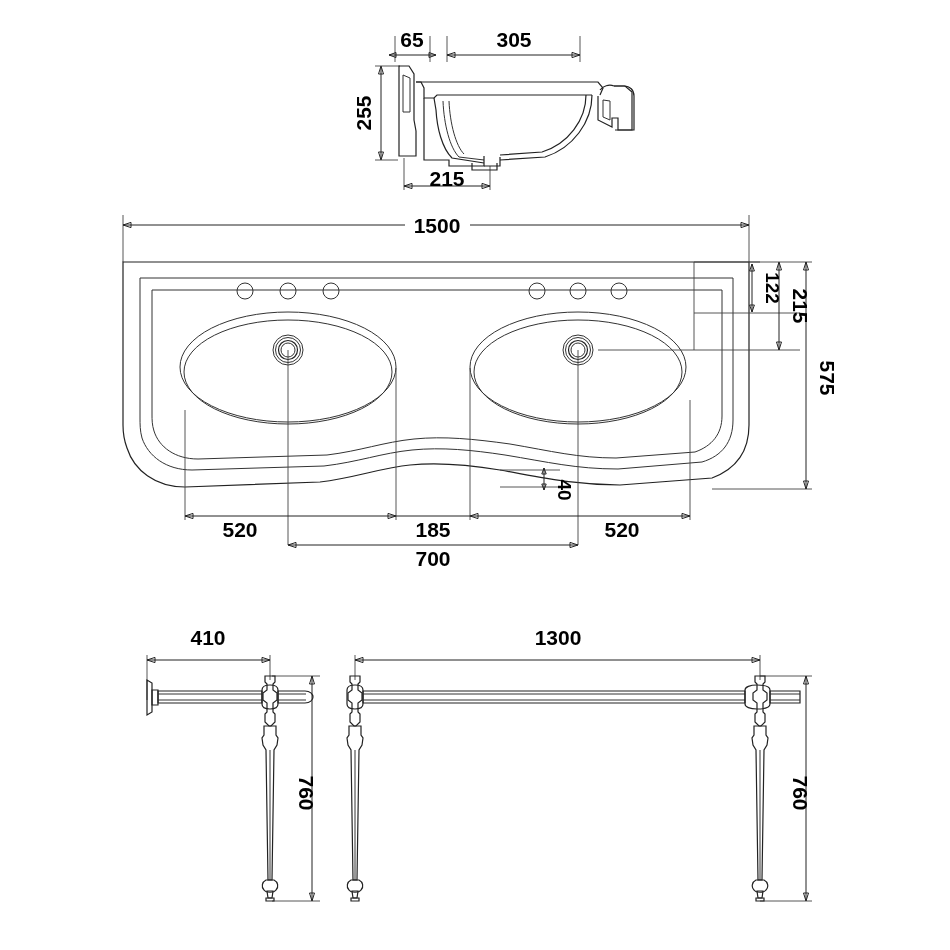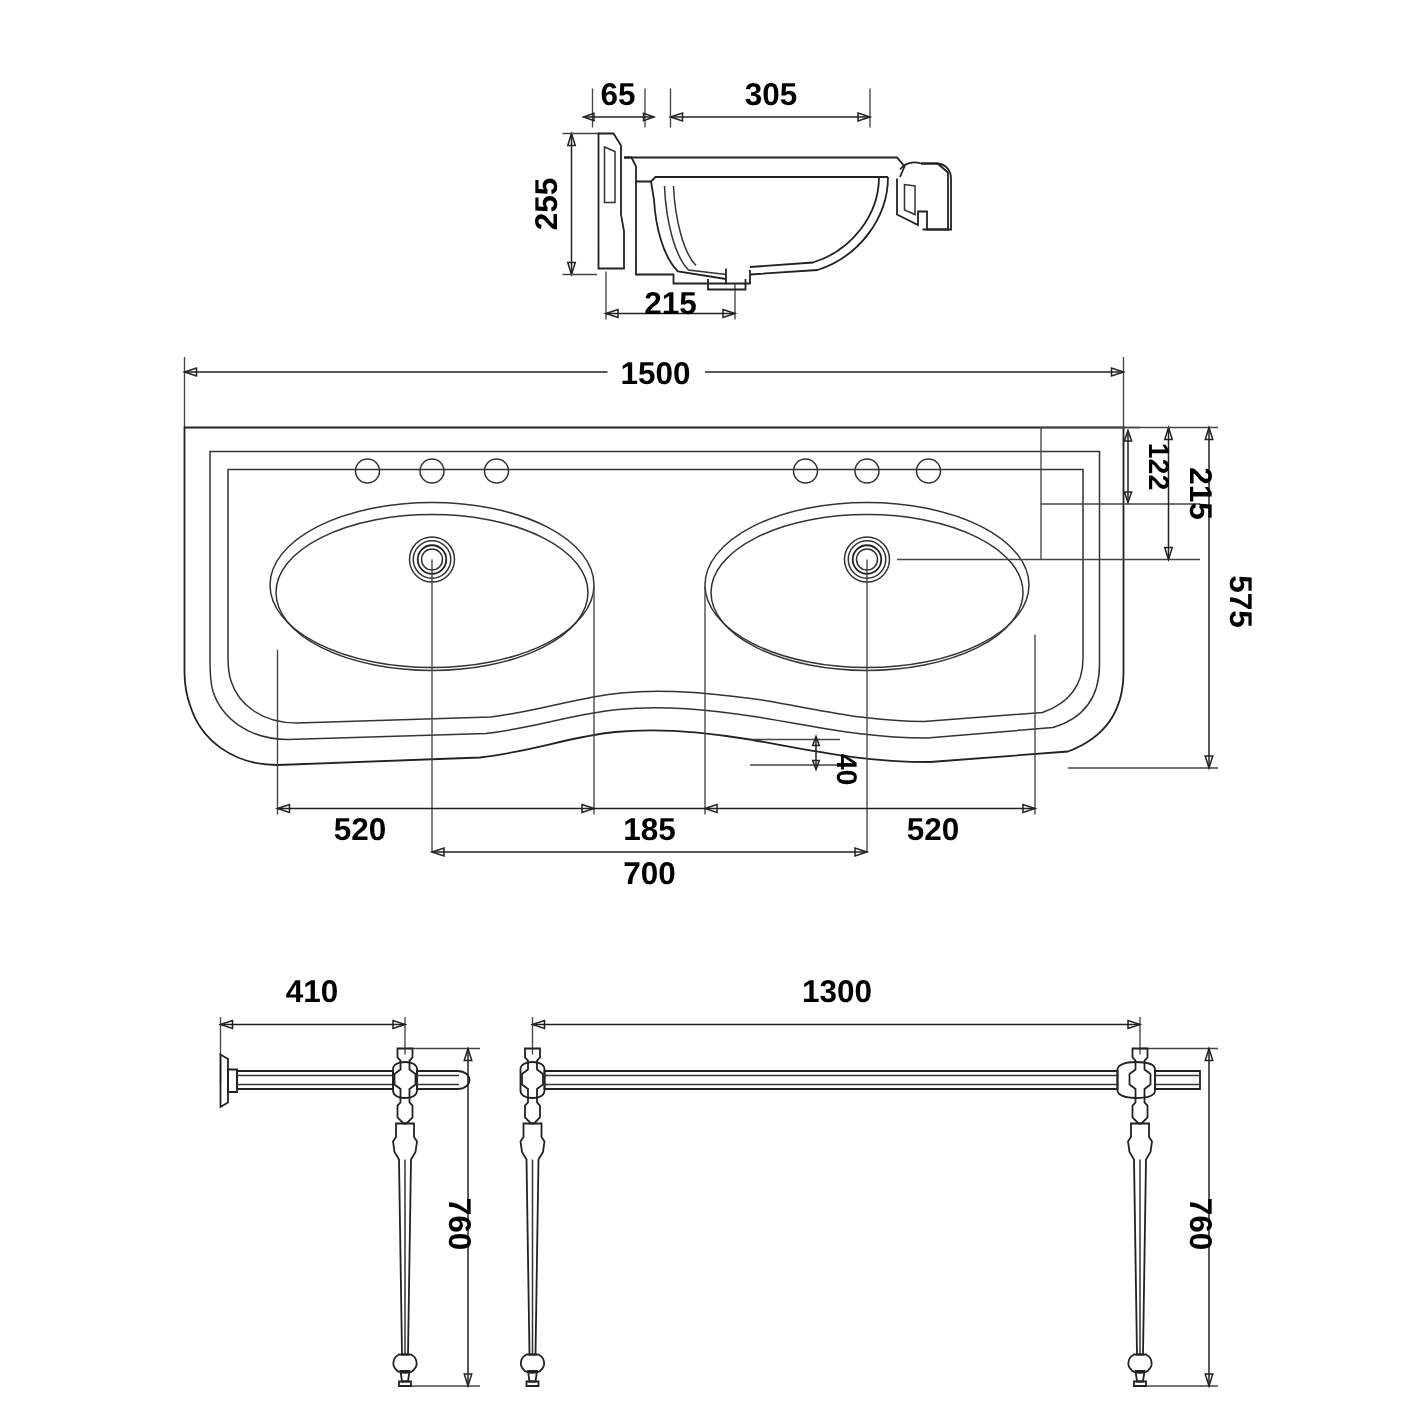--- a/index.html
+++ b/index.html
@@ -1,21 +1,21 @@
 <!DOCTYPE html>
 <html><head>
 <meta charset="utf-8">
 <style>
   html,body{margin:0;padding:0;background:#ffffff;}
   body{
     width:950px;height:950px;overflow:hidden;
     font-family:"Liberation Sans","DejaVu Sans",sans-serif;
     color:#000;
   }
-  #stage{position:relative;width:950px;height:749px;background:#fff;margin-top:23px;}
+  #stage{position:relative;width:950px;height:749px;background:#fff;}
   svg{display:block;position:absolute;top:0;left:0;}
   .dimtext{
     font-family:"Liberation Sans","DejaVu Sans",sans-serif;
     font-size:21px;font-weight:700;fill:#000;
     letter-spacing:0px;
   }
   .dimtext-sm{
     font-family:"Liberation Sans","DejaVu Sans",sans-serif;
     font-size:19px;font-weight:700;fill:#000;
   }

